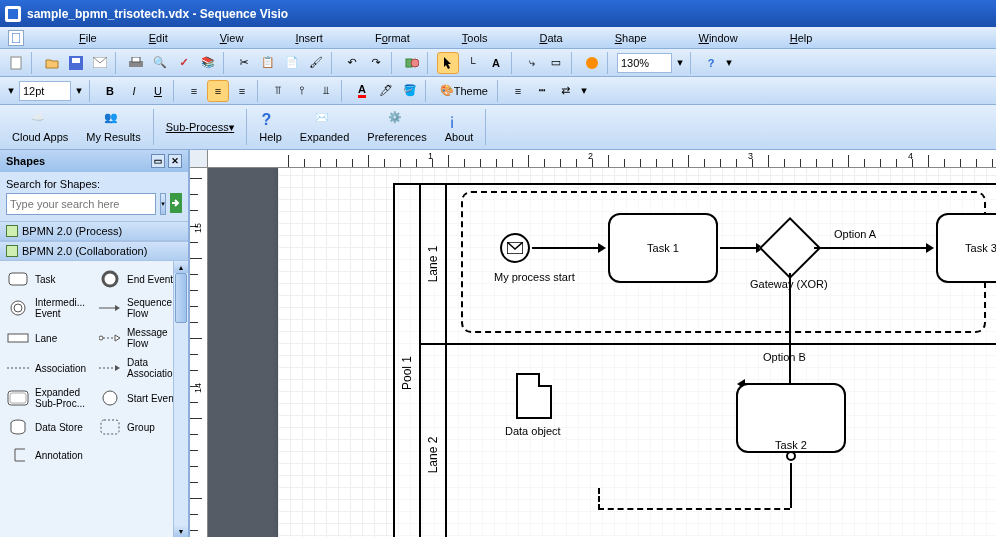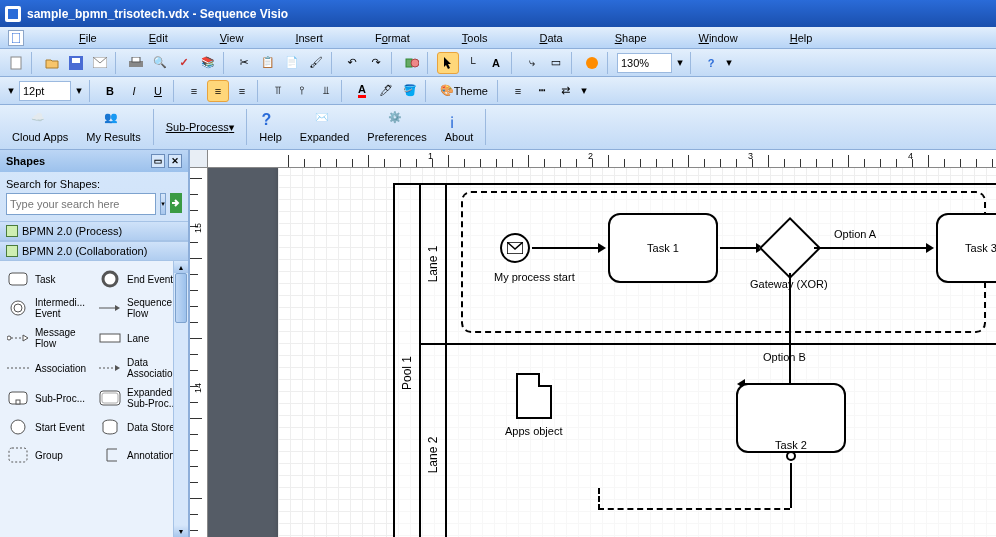--- a/index.html
+++ b/index.html
@@ -316,61 +316,52 @@
             <div class="shape-icon">
               <svg width="22" height="8">
                 <line x1="0" y1="4" x2="18" y2="4" stroke="#555"></line>
                 <path d="M16 1l5 3-5 3z" fill="#555"></path>
               </svg>
             </div>
             <div class="label">Sequence Flow</div>
           </div>
           <div class="shape-item">
             <div class="shape-icon">
+              <svg width="22" height="10">
+                <rect x="1" y="1" width="20" height="8" fill="#fff" stroke="#555"></rect>
+              </svg>
+            </div>
+            <div class="label">Lane</div>
+          </div>
+          <div class="shape-item">
+            <div class="shape-icon">
               <svg width="22" height="8">
                 <circle cx="2" cy="4" r="2" fill="#fff" stroke="#555"></circle>
                 <line x1="4" y1="4" x2="18" y2="4" stroke="#555" stroke-dasharray="2"></line>
                 <path d="M16 1l5 3-5 3z" fill="#fff" stroke="#555"></path>
               </svg>
             </div>
             <div class="label">Message Flow</div>
           </div>
           <div class="shape-item">
             <div class="shape-icon">
-              <svg width="22" height="10">
-                <rect x="1" y="1" width="20" height="8" fill="#fff" stroke="#555"></rect>
-              </svg>
-            </div>
-            <div class="label">Lane</div>
-          </div>
-          <div class="shape-item">
-            <div class="shape-icon">
               <svg width="22" height="4">
                 <line x1="0" y1="2" x2="22" y2="2" stroke="#555" stroke-dasharray="2"></line>
               </svg>
             </div>
             <div class="label">Association</div>
           </div>
           <div class="shape-item">
             <div class="shape-icon">
               <svg width="22" height="8">
                 <line x1="0" y1="4" x2="18" y2="4" stroke="#555" stroke-dasharray="2"></line>
                 <path d="M16 1l5 3-5 3z" fill="#555"></path>
               </svg>
             </div>
             <div class="label">Data Association</div>
-          </div>
-          <div class="shape-item">
-            <div class="shape-icon">
-              <svg width="22" height="16">
-                <rect x="2" y="2" width="18" height="12" rx="3" fill="#fff" stroke="#555"></rect>
-                <rect x="9" y="10" width="4" height="4" fill="#fff" stroke="#555"></rect>
-              </svg>
-            </div>
-            <div class="label">Sub-Proc...</div>
           </div>
           <div class="shape-item">
             <div class="shape-icon">
               <svg width="22" height="16">
                 <rect x="1" y="1" width="20" height="14" rx="3" fill="#fff" stroke="#555"></rect>
                 <rect x="3" y="3" width="16" height="10" rx="2" fill="#fff" stroke="#aaa"></rect>
               </svg>
             </div>
             <div class="label">Expanded Sub-Proc...</div>
           </div>
@@ -555,18 +546,18 @@
         <div class="task" style="left:458px;top:220px;align-items:flex-end;">
             <span>Task 2</span>
           </div>
         <div style="position:absolute;left:508px;top:288px;width:10px;height:10px;border:2px solid #000;border-radius:50%;background:#fff;"></div>
 
         <div class="vline" style="left:512px;top:300px;height:45px;"></div>
         <div class="arrow d" style="left:320px;top:345px;width:192px;"></div>
         <div class="vline d" style="left:320px;top:325px;height:22px;"></div>
 
         <div class="dataobj" style="left:238px;top:210px;"></div>
-        <div class="lbl" style="left:227px;top:262px;">Apps object</div>
+        <div class="lbl" style="left:227px;top:262px;">Data object</div>
 
       </div>
     </div>
   </div>
 </div>
 
 </body></html>

